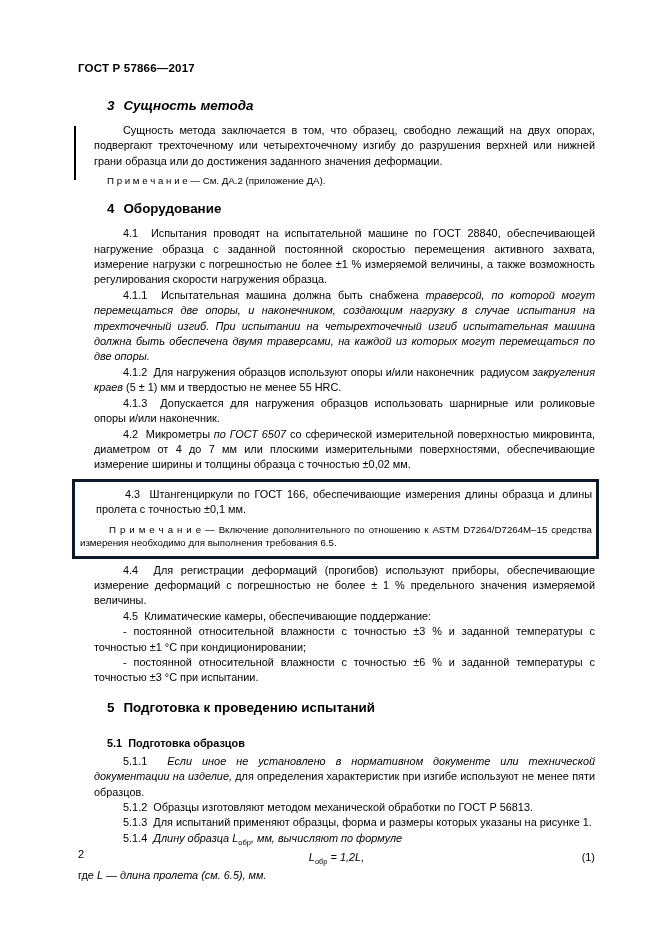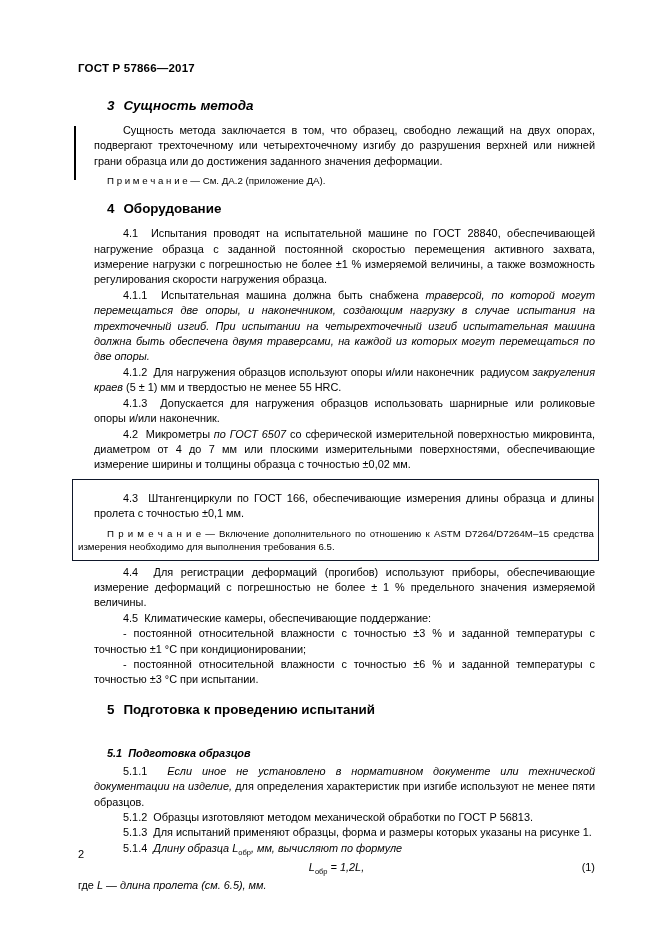--- a/index.html
+++ b/index.html
@@ -9,32 +9,32 @@
     overflow:hidden;
   }
   .page{position:relative;width:619px;height:936px;background:#fff;}
   .header{position:absolute;left:78px;top:62px;font-size:11.5px;font-weight:bold;letter-spacing:.2px;}
   .content{position:absolute;left:78px;top:88px;width:517px;font-size:10.9px;line-height:15.4px;}
   .footer{position:absolute;left:78px;top:848px;font-size:11px;}
 
   .h1{font-size:13.4px;line-height:17px;font-weight:bold;margin:13px 0 9px;text-indent:29px;}
   .content > .h1:first-child{margin-top:9px;font-style:italic;}
   .h1 .num{margin-right:9px;}
-  .h2{font-size:10.9px;line-height:14px;font-weight:bold;margin:28px 0 4px;text-indent:29px;font-style:italic;}
+  .h2{font-size:10.9px;line-height:14px;font-weight:bold;margin:20px 0 4px;text-indent:29px;}
   .h2 .num{margin-right:6px;}
 
   p{margin:0;}
   .p{text-align:justify;text-indent:29px;margin-left:16px;}
   .where{text-align:left;text-indent:0;}
   .note{font-size:9.7px;line-height:13px;margin:5px 0 0;text-align:justify;text-indent:29px;}
 
   .barred{position:relative;}
   .barred::before{content:"";position:absolute;left:-4px;top:3px;bottom:7px;width:2px;background:#000;}
 
-  .box{border:1px solid #0f172a;margin:6px -4px 4px -6px;padding:11px 4px 7px 5px;}
+  .box{border:3px solid #0f172a;margin:6px -4px 4px -6px;padding:5px 4px 7px 5px;}
   .box .note{margin-top:5px;}
 
   .formula{position:relative;text-align:center;margin:4px 0 2px;line-height:15.4px;}
   .formula .fnum{position:absolute;right:0;top:0;font-style:normal;}
 
   .it{font-style:italic;}
   sub.run{font-size:7.5px;line-height:0;vertical-align:-2.5px;font-style:normal;}
 </style>
 </head>
 <body>

